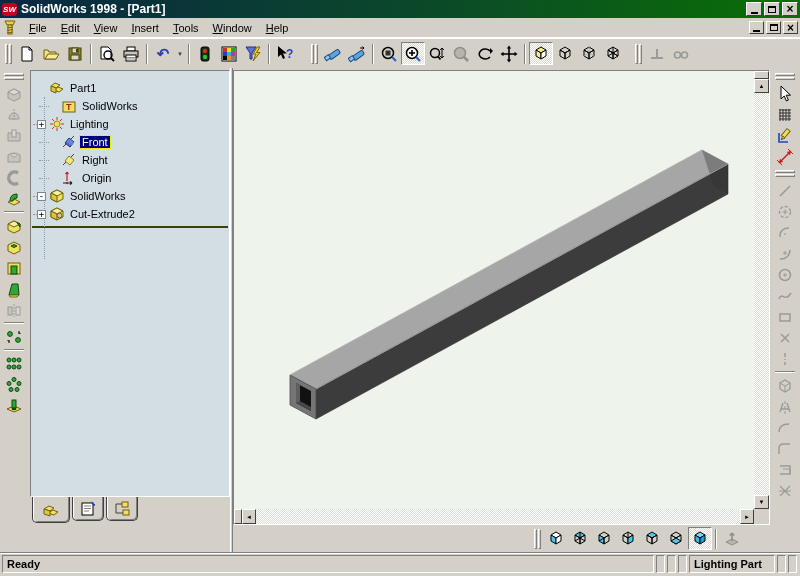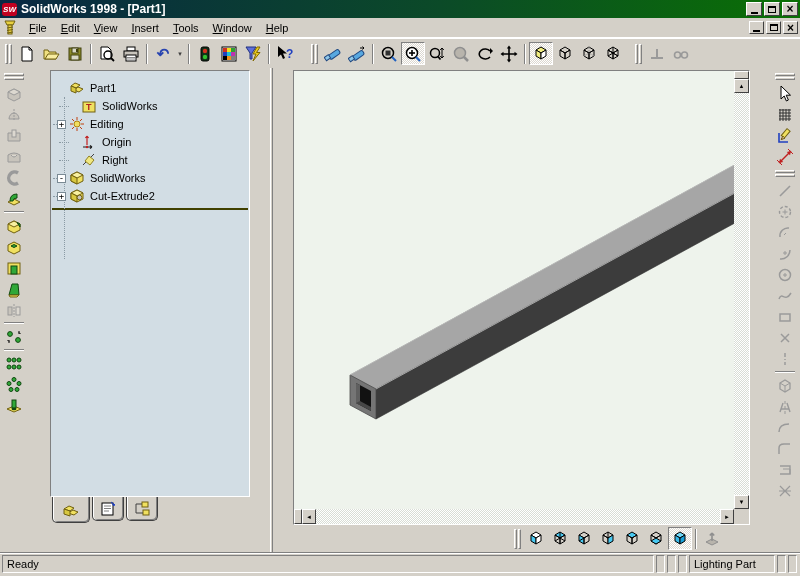--- a/index.html
+++ b/index.html
@@ -41,21 +41,21 @@
   .grip i { display:block; width:3px; height:20px; background:#d4d0c8;
     border:1px solid; border-color:#fff #808080 #808080 #fff; }
   .grip.h { flex-direction:column; margin:3px 0; }
   .grip.h i { width:20px; height:3px; }
   .tsep { width:2px; height:20px; border-left:1px solid #808080; border-right:1px solid #fff; margin:0 3px; }
   .dropcaret { width:10px; height:23px; display:flex; align-items:center; justify-content:center; font-size:7px; color:#404040; }
 
   svg.i16 { width:18px; height:18px; }
 
   
-  .main { flex:1; display:flex; min-height:0;gap:20px; }
+  .main { flex:1; display:flex; min-height:0; }
 
   .vstrip { width:28px; background:#d4d0c8; display:flex; flex-direction:column; align-items:center; padding-top:2px; }
   .vstrip .tbtn { width:24px; height:21px; }
   .vsep { height:2px; width:20px; border-top:1px solid #808080; border-bottom:1px solid #fff; margin:2px 0; }
   .vstrip-r { width:30px; }
 
   
   .left-panel { width:202px; display:flex; flex-direction:column; }
   .tree-box { height:427px; margin:2px 0 0 2px; background:#d2dde4;
     border:1px solid; border-color:#808080 #fff #fff #808080; position:relative; overflow:hidden; padding-top:8px; }
@@ -101,21 +101,21 @@
   .corner { background:#d4d0c8; }
 
   
   .bottombar { height:27px; display:flex; align-items:center; justify-content:flex-end; padding-right:26px; gap:0; }
   .bottombar .tbtn { width:24px; height:23px; }
 
   
   .statusbar { height:24px; display:flex; align-items:center; gap:2px; padding:2px 3px 3px 2px;
     border-top:1px solid #808080; box-shadow:inset 0 1px 0 #fff; }
   .spanel { height:18px; border:1px solid; border-color:#808080 #fff #fff #808080;
-    display:flex; align-items:center; padding:0 4px; white-space:nowrap; }
+    display:flex; align-items:center; padding:0 4px; white-space:nowrap;font-weight:bold; }
   .spanel.grow { flex:1; }
   .spanel.tiny { width:9px; padding:0; }
   .spanel.mode { width:86px; }
 </style>
 </head>
 <body>
 
 <div class="screen">
 
   <div class="titlebar">
@@ -514,48 +514,60 @@
                   <line x1="8" y1="12" x2="8" y2="15"></line>
                   <line x1="1" y1="8" x2="4" y2="8"></line>
                   <line x1="12" y1="8" x2="15" y2="8"></line>
                   <line x1="3" y1="3" x2="5" y2="5"></line>
                   <line x1="11" y1="11" x2="13" y2="13"></line>
                   <line x1="11" y1="5" x2="13" y2="3"></line>
                   <line x1="3" y1="13" x2="5" y2="11"></line>
                 </g>
               </svg>
             </span>
-          <span class="tlabel">Editing</span>
-        </div>
-
-
+          <span class="tlabel">Lighting</span>
+        </div>
+
+        <div class="trow">
+          <span class="stub"></span>
+            <span class="expspace"></span>
+          <span class="ticon">
+              <svg width="16" height="16" viewBox="0 0 16 16">
+                <line x1="2" y1="13" x2="13" y2="2" stroke="#404040"></line>
+                <polygon points="8,4 13,8 9,13 4,9" fill="#5070d0" stroke="#203080"></polygon>
+                <path d="M6,7 L11,11 M7,6 L12,10 M8,5 L13,9" stroke="#90a8f0" stroke-width="0.7"></path>
+              </svg>
+            </span>
+          <span class="tlabel selected">Front</span>
+        </div>
+
+
+        <div class="trow">
+          <span class="stub"></span>
+            <span class="expspace"></span>
+          <span class="ticon">
+              <svg width="16" height="16" viewBox="0 0 16 16">
+                <line x1="2" y1="13" x2="13" y2="2" stroke="#404040"></line>
+                <polygon points="8,4 13,8 9,13 4,9" fill="#f0e880" stroke="#908020"></polygon>
+              </svg>
+            </span>
+          <span class="tlabel">Right</span>
+        </div>
 
         <div class="trow">
           <span class="stub"></span>
             <span class="expspace"></span>
           <span class="ticon">
               <svg width="16" height="16" viewBox="0 0 16 16">
                 <path d="M6,2 L6,11 M6,2 l-1.6,2 M6,2 l1.6,2" stroke="#c02020" fill="none" stroke-width="1.2"></path>
                 <path d="M2,13 L11,13 M11,13 l-2,-1.6 M11,13 l-2,1.6" stroke="#202020" fill="none" stroke-width="1.2"></path>
                 <circle cx="6" cy="13" r="1.2" fill="#c02020"></circle>
               </svg>
             </span>
           <span class="tlabel">Origin</span>
-        </div>
-
-        <div class="trow">
-          <span class="stub"></span>
-            <span class="expspace"></span>
-          <span class="ticon">
-              <svg width="16" height="16" viewBox="0 0 16 16">
-                <line x1="2" y1="13" x2="13" y2="2" stroke="#404040"></line>
-                <polygon points="8,4 13,8 9,13 4,9" fill="#f0e880" stroke="#908020"></polygon>
-              </svg>
-            </span>
-          <span class="tlabel">Right</span>
         </div>
 
         <div class="trow">
           <span class="stub" style="margin-left:2px;width:4px"></span>
           <span class="expbox">-</span>
           <span class="ticon">
               <svg width="16" height="16" viewBox="0 0 16 16">
                 <polygon points="2,5 8,2 14,5 14,11 8,14 2,11" fill="#f0e060" stroke="#706010"></polygon>
                 <polygon points="2,5 8,8 14,5 8,2" fill="#f8f0a0" stroke="#706010"></polygon>
                 <polygon points="2,5 8,8 8,14 2,11" fill="#d8c840" stroke="#706010"></polygon>

